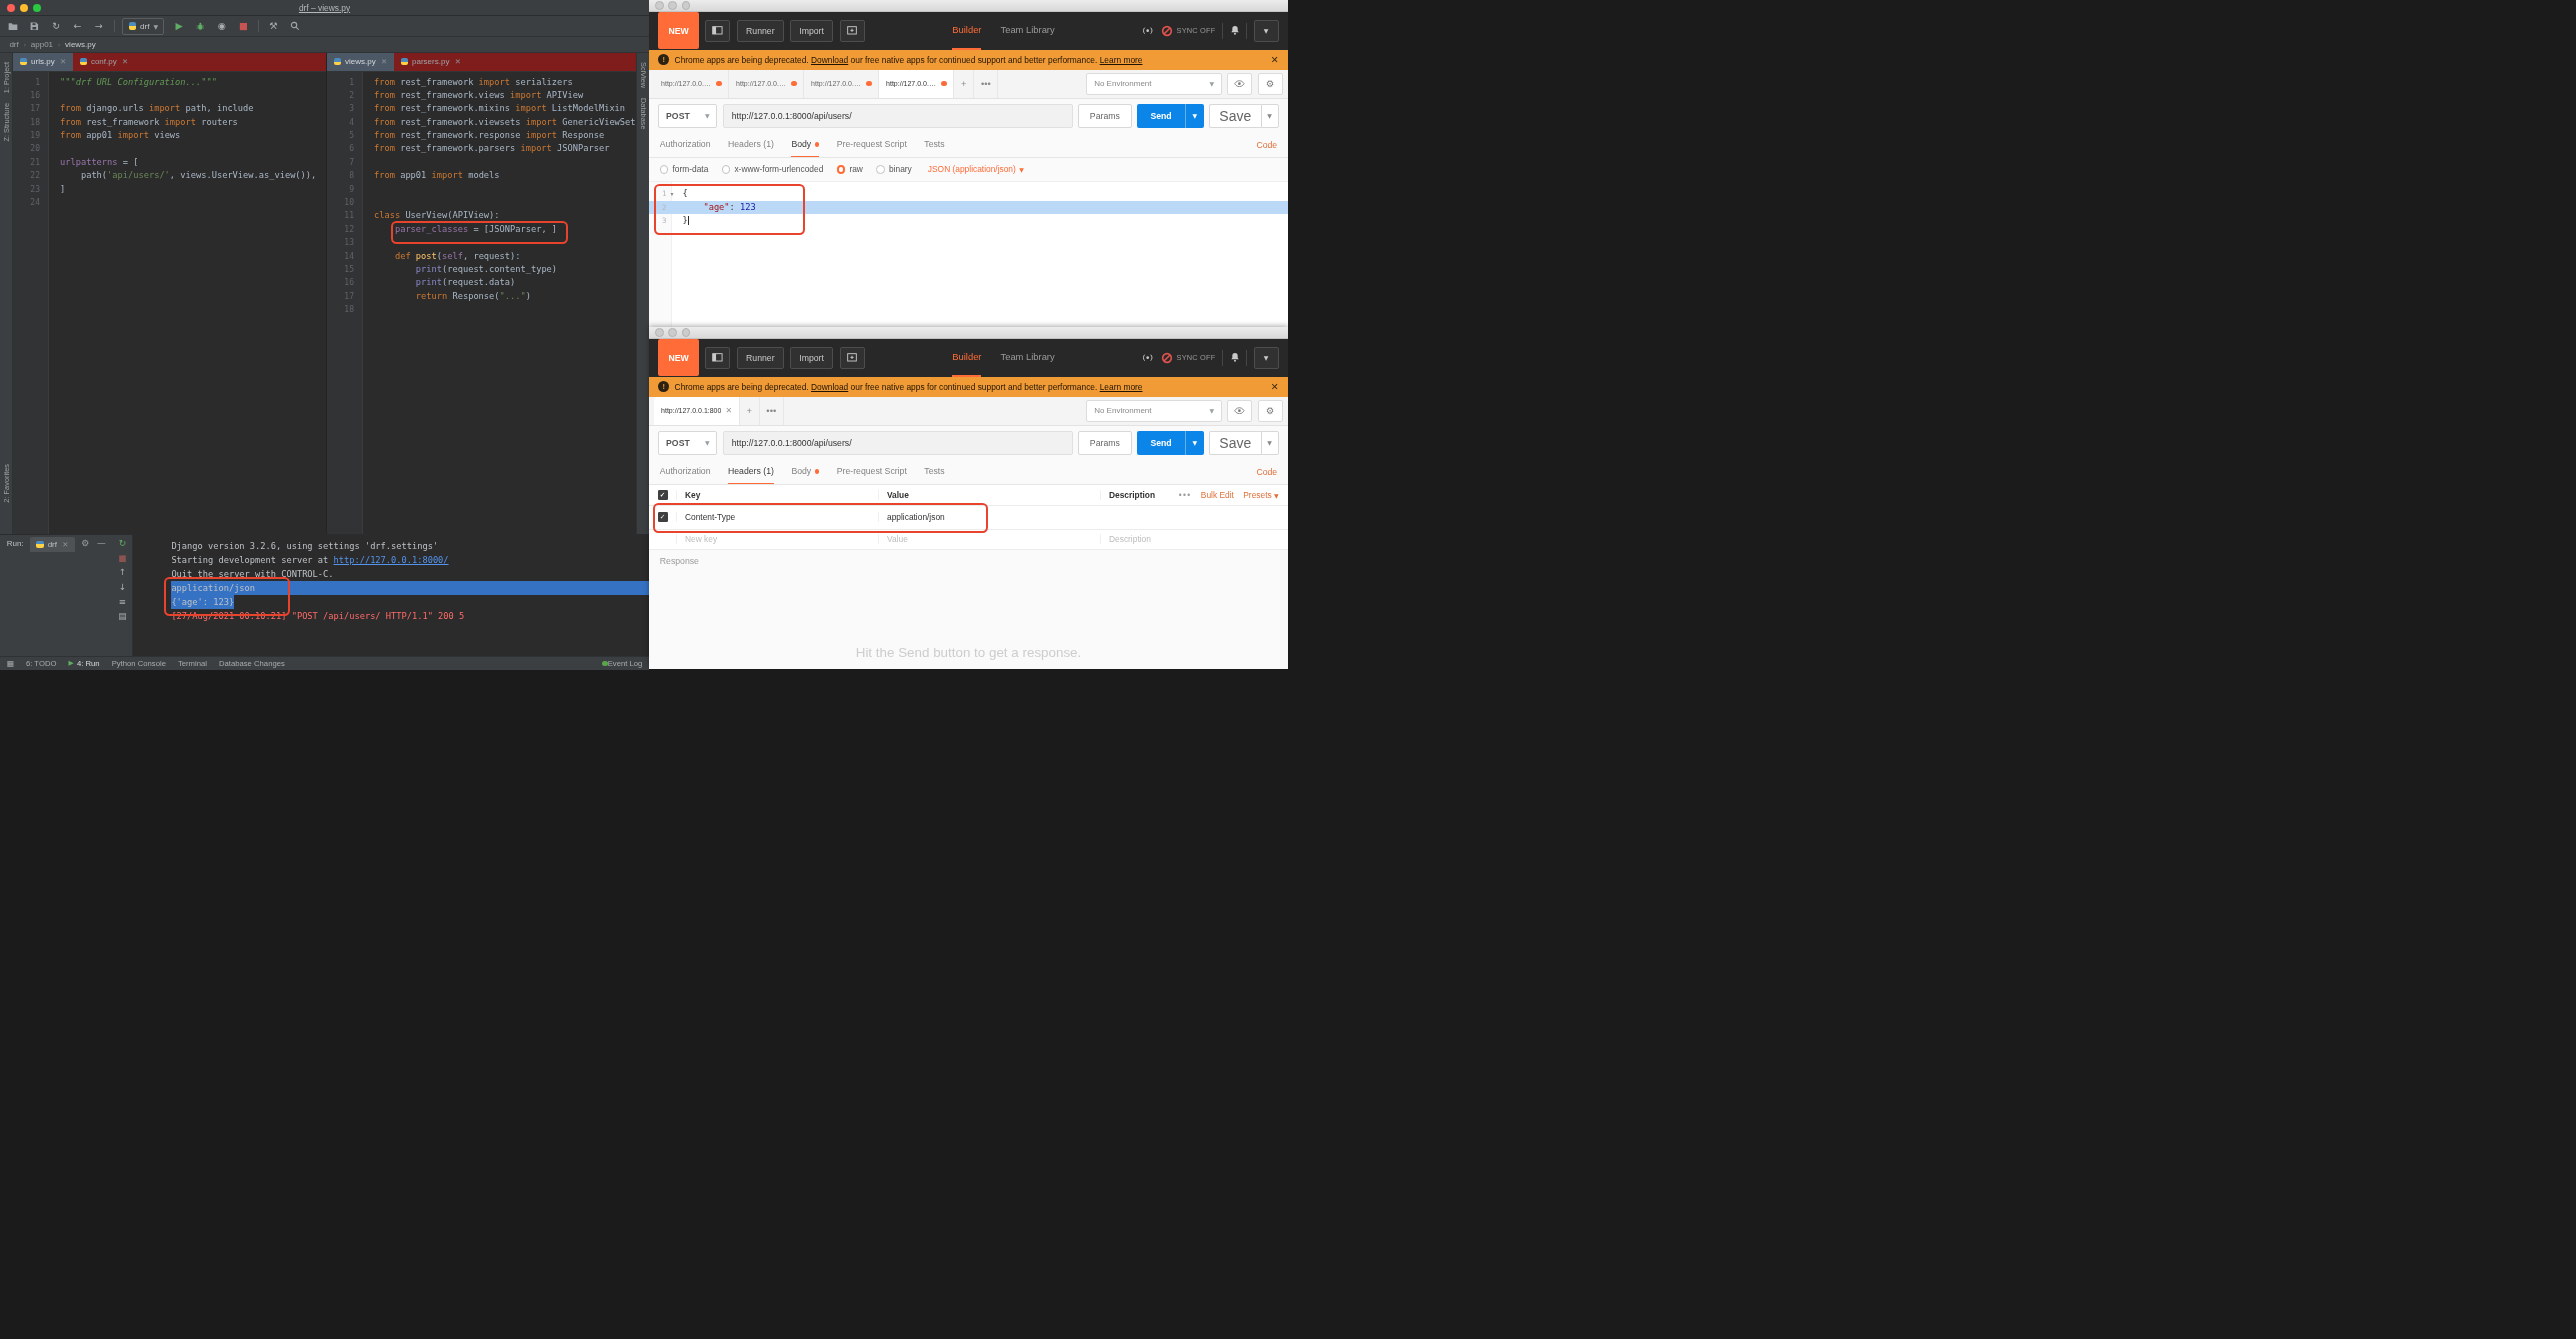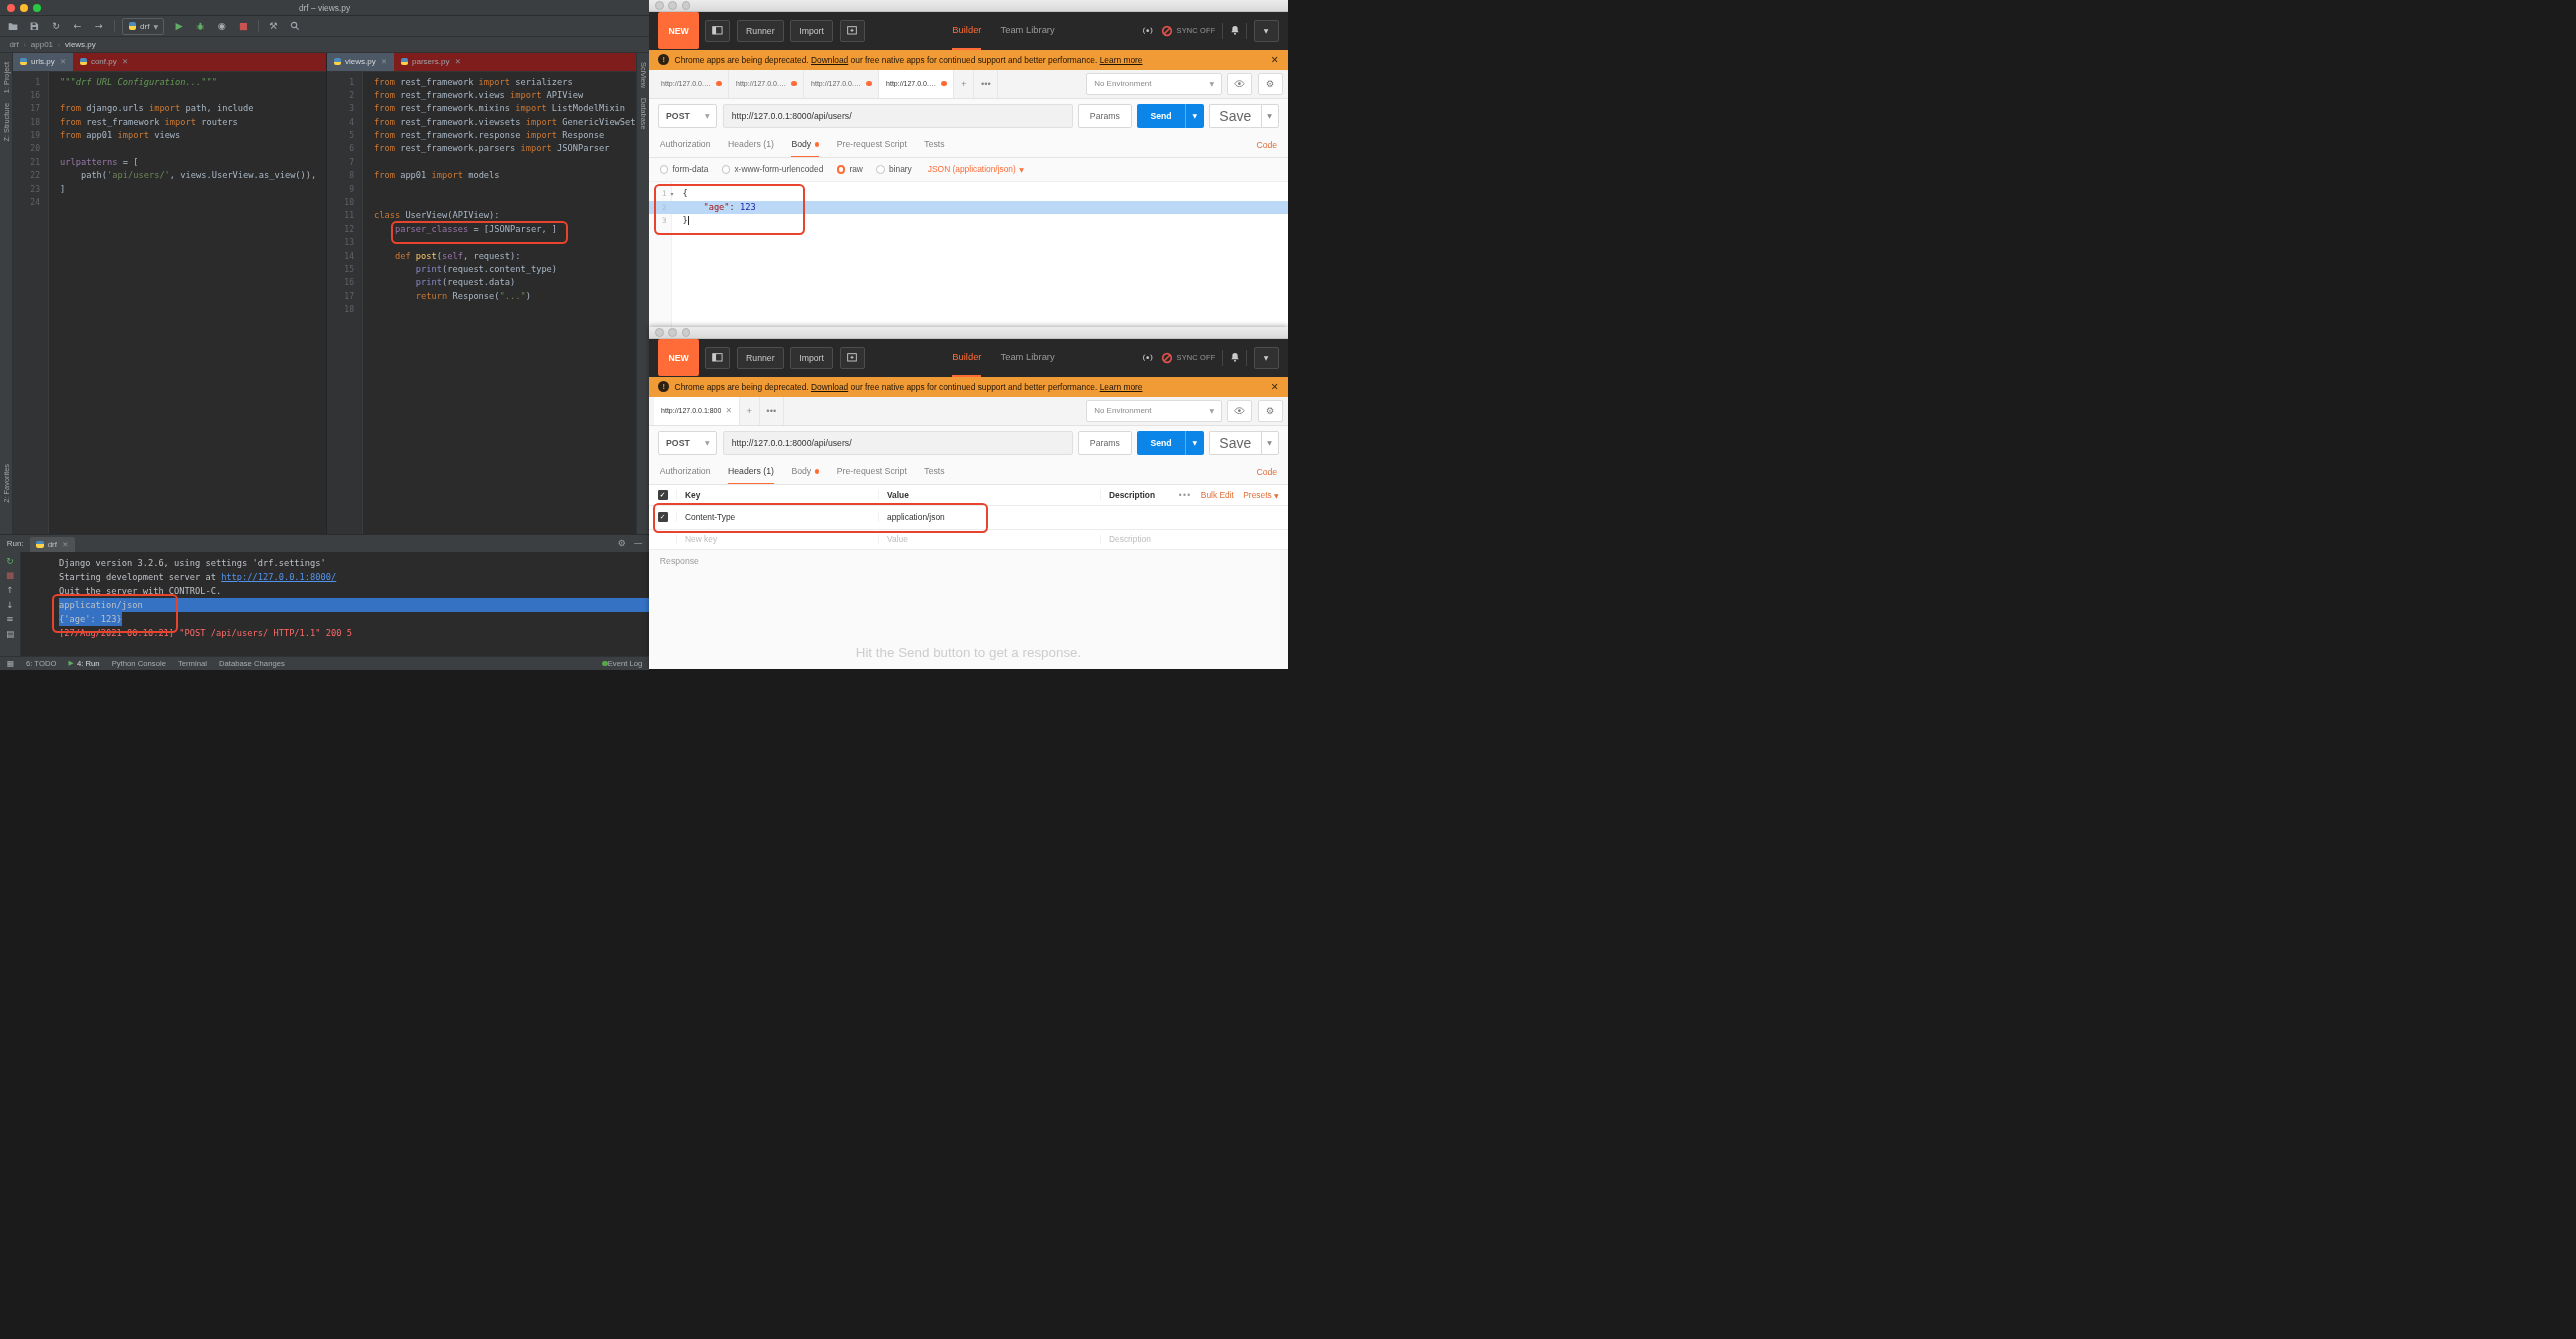--- a/index.html
+++ b/index.html
@@ -4,21 +4,21 @@
 <style>
   html,body{margin:0;padding:0;background:#1b1b1b;}
   body{width:1288px;height:670px;position:relative;font-family:"Liberation Sans",sans-serif;overflow:hidden;-webkit-font-smoothing:antialiased;}
   .uni{font-family:"DejaVu Sans",sans-serif;}
   
   .ide{position:absolute;left:0;top:0;width:649px;height:670px;background:#2b2b2b;display:flex;flex-direction:column;}
   .ide-titlebar{height:15px;background:#3b3e40;border-bottom:0.7px solid #2a2c2e;display:flex;align-items:center;position:relative;flex:none;}
   .traffic{display:flex;gap:5.4px;margin-left:6.7px;z-index:2;}
   .tl{width:8px;height:8px;border-radius:50%;}
   .tl.red{background:#ff5f57}.tl.yel{background:#febc2e}.tl.grn{background:#28c840}
-  .ide-title{position:absolute;left:0;right:0;text-align:center;color:#b4b8ba;font-size:8.4px;}
+  .ide-title{position:absolute;left:0;right:0;text-align:center;color:#b4b8ba;font-size:8.4px;text-decoration:underline;}
   .ide-toolbar{height:20px;background:#3c3f41;border-bottom:0.7px solid #2f3234;display:flex;align-items:center;gap:8px;padding:0 6.7px;flex:none;color:#a9adb0;font-size:9.4px;}
   .tbi{display:inline-flex;align-items:center;justify-content:center;width:13.4px;height:13.4px;}
   .tbsep{width:0.7px;height:12px;background:#515456;}
   .run-chip{display:flex;align-items:center;gap:4px;border:0.7px solid #5b5e60;border-radius:2px;height:15px;padding:0 5.4px;color:#c4c8cb;font-size:8px;}
   .pyico{width:7.4px;height:7.4px;border-radius:2px;background:linear-gradient(180deg,#4b8bbe 50%,#ffd343 50%);flex:none;}
   .caret{font-size:6px;color:#9aa0a4;}
   .ide-breadcrumb{height:15px;background:#3c3f41;border-bottom:0.7px solid #2f3234;display:flex;align-items:center;gap:4.7px;padding:0 9.4px;font-size:8px;color:#9da0a3;flex:none;}
   .bc-sep{color:#6e7274;font-size:6.7px;}
   .ide-main{flex:1;display:flex;min-height:0;}
   .strip{width:12px;background:#3c3f41;flex:none;display:flex;flex-direction:column;align-items:center;}
@@ -46,21 +46,21 @@
   .tk-str{color:#6a8759;}
   .tk-doc{color:#629755;font-style:italic;}
   .tk-fn{color:#ffc66b;}
   .tk-attr{color:#9876aa;}
   .tk-bi{color:#8888c6;}
   .tk-num{color:#6897bb;}
   .tk-err{color:#ff6b68;}
   .tk-link{color:#5394ec;text-decoration:underline;}
   .anno{position:absolute;border:2px solid #e8432d;border-radius:5.4px;pointer-events:none;z-index:40;}
   
-  .run-panel{height:121px;flex:none;display:flex;flex-direction:column;background:#3c3f41;border-top:0.7px solid #2a2c2e;}
+  .run-panel{height:121px;flex:none;display:flex;flex-direction:row;background:#3c3f41;border-top:0.7px solid #2a2c2e;}
   .run-header{height:17.5px;flex:none;display:flex;align-items:center;gap:6.7px;padding:0 6.7px;font-size:8px;color:#bcc0c3;}
   .run-tab{display:flex;align-items:center;gap:4px;background:#4e5254;border-radius:2px 2px 0 0;height:15px;padding:0 6px;margin-top:2.7px;}
   .run-header-right{margin-left:auto;display:flex;gap:8px;color:#a0a3a5;font-size:8.7px;}
   .run-body{flex:1;display:flex;background:#2b2b2b;min-height:0;}
   .run-icons{width:20px;flex:none;background:#3c3f41;border-right:0.7px solid #2f3234;display:flex;flex-direction:column;align-items:center;padding-top:3.4px;gap:4.7px;font-size:8.7px;color:#a9adb0;}
   .ri-grn{color:#5fad65}.ri-red{color:#8a5250}
   .console{flex:1;position:relative;padding:4px 0 0 38px;}
   .console .code-line{height:14px;line-height:14px;}
   .console .ct{padding-left:0;}
   .console .tk-pl{color:#bdc1c6;}

